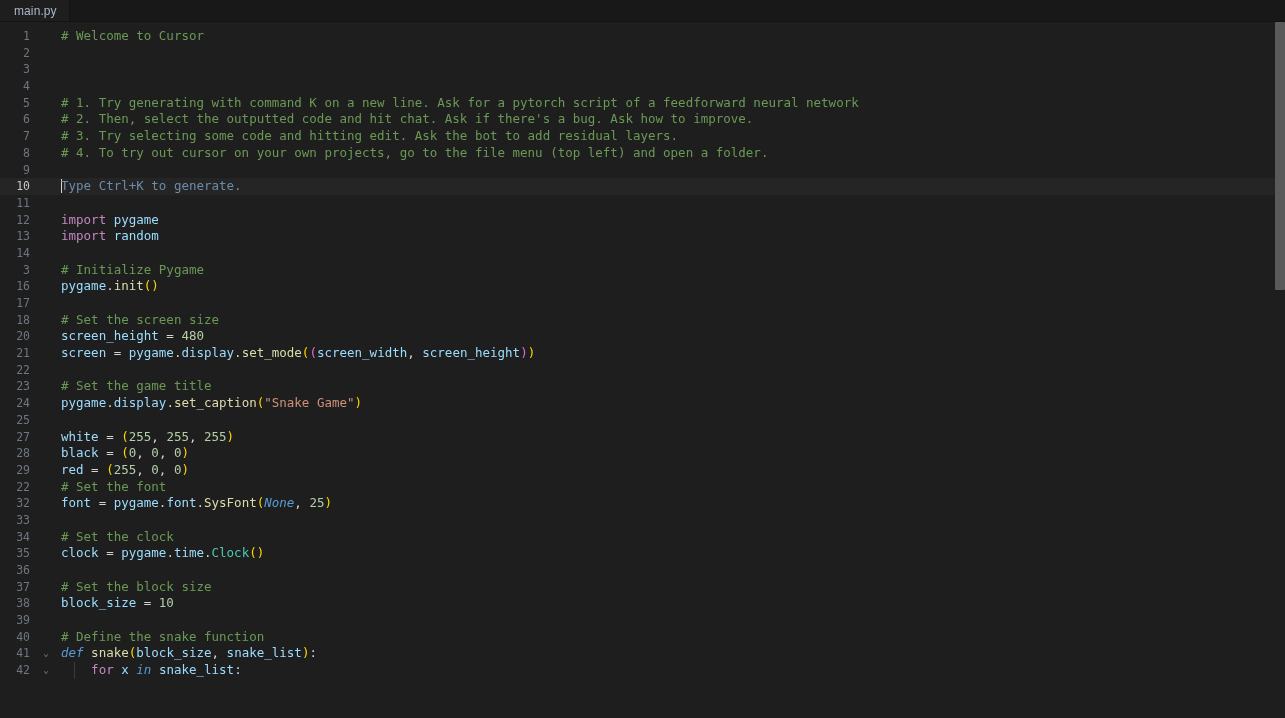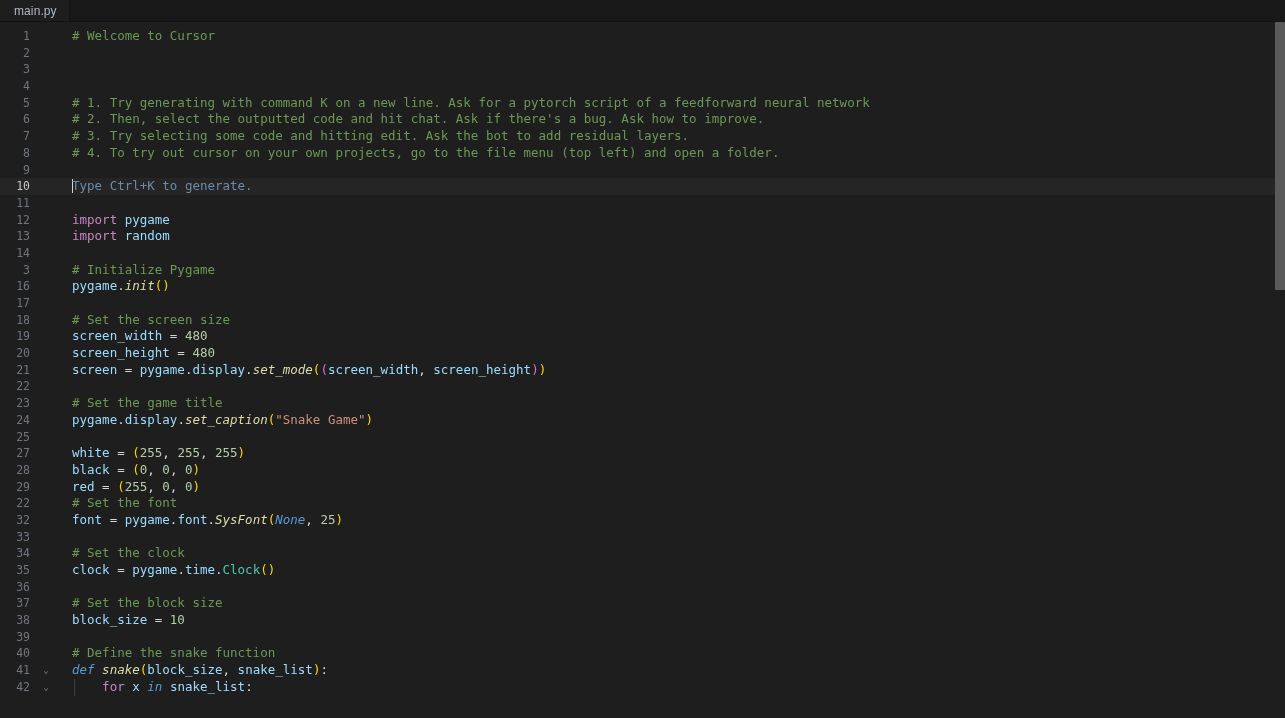--- a/index.html
+++ b/index.html
@@ -94,40 +94,40 @@
     width: 12px;
     text-align: center;
     color: #8b8b8b;
     font-size: 9px;
     user-select: none;
     cursor: pointer;
   }
 
   .content {
     position: absolute;
-    left: 72px;
+    left: 61px;
     top: 0;
     white-space: pre;
   }
 
   
   .guide {
     position: absolute;
     top: 0;
     width: 1px;
     height: 16.7px;
     background: #3b3b3b;
   }
 
   
   .c  { color: #6a9955; }            
   .kw { color: #c586c0; }            
   .kb { color: #569cd6; font-style: italic; }            
   .id { color: #9cdcfe; }            
-  .fn { color: #dcdcaa; font-style: italic; }            
+  .fn { color: #dcdcaa; }            
   .cl { color: #4ec9b0; }            
   .nu { color: #b5cea8; }            
   .st { color: #ce9178; }            
   .op { color: #d4d4d4; }            
   .p1 { color: #ffd700; }            
   .p2 { color: #da70d6; }            
   .ghost { color: #6d8ba8; }         
 
   .caret {
     display: inline-block;
@@ -182,21 +182,20 @@
         <div class="line"><span class="lineno">9</span><span class="content"></span></div>
         <div class="line active"><span class="lineno">10</span><span class="content"><span class="caret"></span><span class="ghost">Type Ctrl+K to generate.</span></span></div>
         <div class="line"><span class="lineno">11</span><span class="content"></span></div>
         <div class="line"><span class="lineno">12</span><span class="content"><span class="kw">import</span><span class="op"> </span><span class="id">pygame</span></span></div>
         <div class="line"><span class="lineno">13</span><span class="content"><span class="kw">import</span><span class="op"> </span><span class="id">random</span></span></div>
         <div class="line"><span class="lineno">14</span><span class="content"></span></div>
         <div class="line"><span class="lineno">3</span><span class="content"><span class="c"># Initialize Pygame</span></span></div>
         <div class="line"><span class="lineno">16</span><span class="content"><span class="id">pygame</span><span class="op">.</span><span class="fn">init</span><span class="p1">()</span></span></div>
         <div class="line"><span class="lineno">17</span><span class="content"></span></div>
         <div class="line"><span class="lineno">18</span><span class="content"><span class="c"># Set the screen size</span></span></div>
-        <div class="line"><span class="lineno">19</span><span class="content"><span class="id">screen_width</span><span class="op"> = </span><span class="nu">480</span></span></div>
         <div class="line"><span class="lineno">20</span><span class="content"><span class="id">screen_height</span><span class="op"> = </span><span class="nu">480</span></span></div>
         <div class="line"><span class="lineno">21</span><span class="content"><span class="id">screen</span><span class="op"> = </span><span class="id">pygame</span><span class="op">.</span><span class="id">display</span><span class="op">.</span><span class="fn">set_mode</span><span class="p1">(</span><span class="p2">(</span><span class="id">screen_width</span><span class="op">, </span><span class="id">screen_height</span><span class="p2">)</span><span class="p1">)</span></span></div>
         <div class="line"><span class="lineno">22</span><span class="content"></span></div>
         <div class="line"><span class="lineno">23</span><span class="content"><span class="c"># Set the game title</span></span></div>
         <div class="line"><span class="lineno">24</span><span class="content"><span class="id">pygame</span><span class="op">.</span><span class="id">display</span><span class="op">.</span><span class="fn">set_caption</span><span class="p1">(</span><span class="st">"Snake Game"</span><span class="p1">)</span></span></div>
         <div class="line"><span class="lineno">25</span><span class="content"></span></div>
         <div class="line"><span class="lineno">27</span><span class="content"><span class="id">white</span><span class="op"> = </span><span class="p1">(</span><span class="nu">255</span><span class="op">, </span><span class="nu">255</span><span class="op">, </span><span class="nu">255</span><span class="p1">)</span></span></div>
         <div class="line"><span class="lineno">28</span><span class="content"><span class="id">black</span><span class="op"> = </span><span class="p1">(</span><span class="nu">0</span><span class="op">, </span><span class="nu">0</span><span class="op">, </span><span class="nu">0</span><span class="p1">)</span></span></div>
         <div class="line"><span class="lineno">29</span><span class="content"><span class="id">red</span><span class="op"> = </span><span class="p1">(</span><span class="nu">255</span><span class="op">, </span><span class="nu">0</span><span class="op">, </span><span class="nu">0</span><span class="p1">)</span></span></div>
         <div class="line"><span class="lineno">22</span><span class="content"><span class="c"># Set the font</span></span></div>

